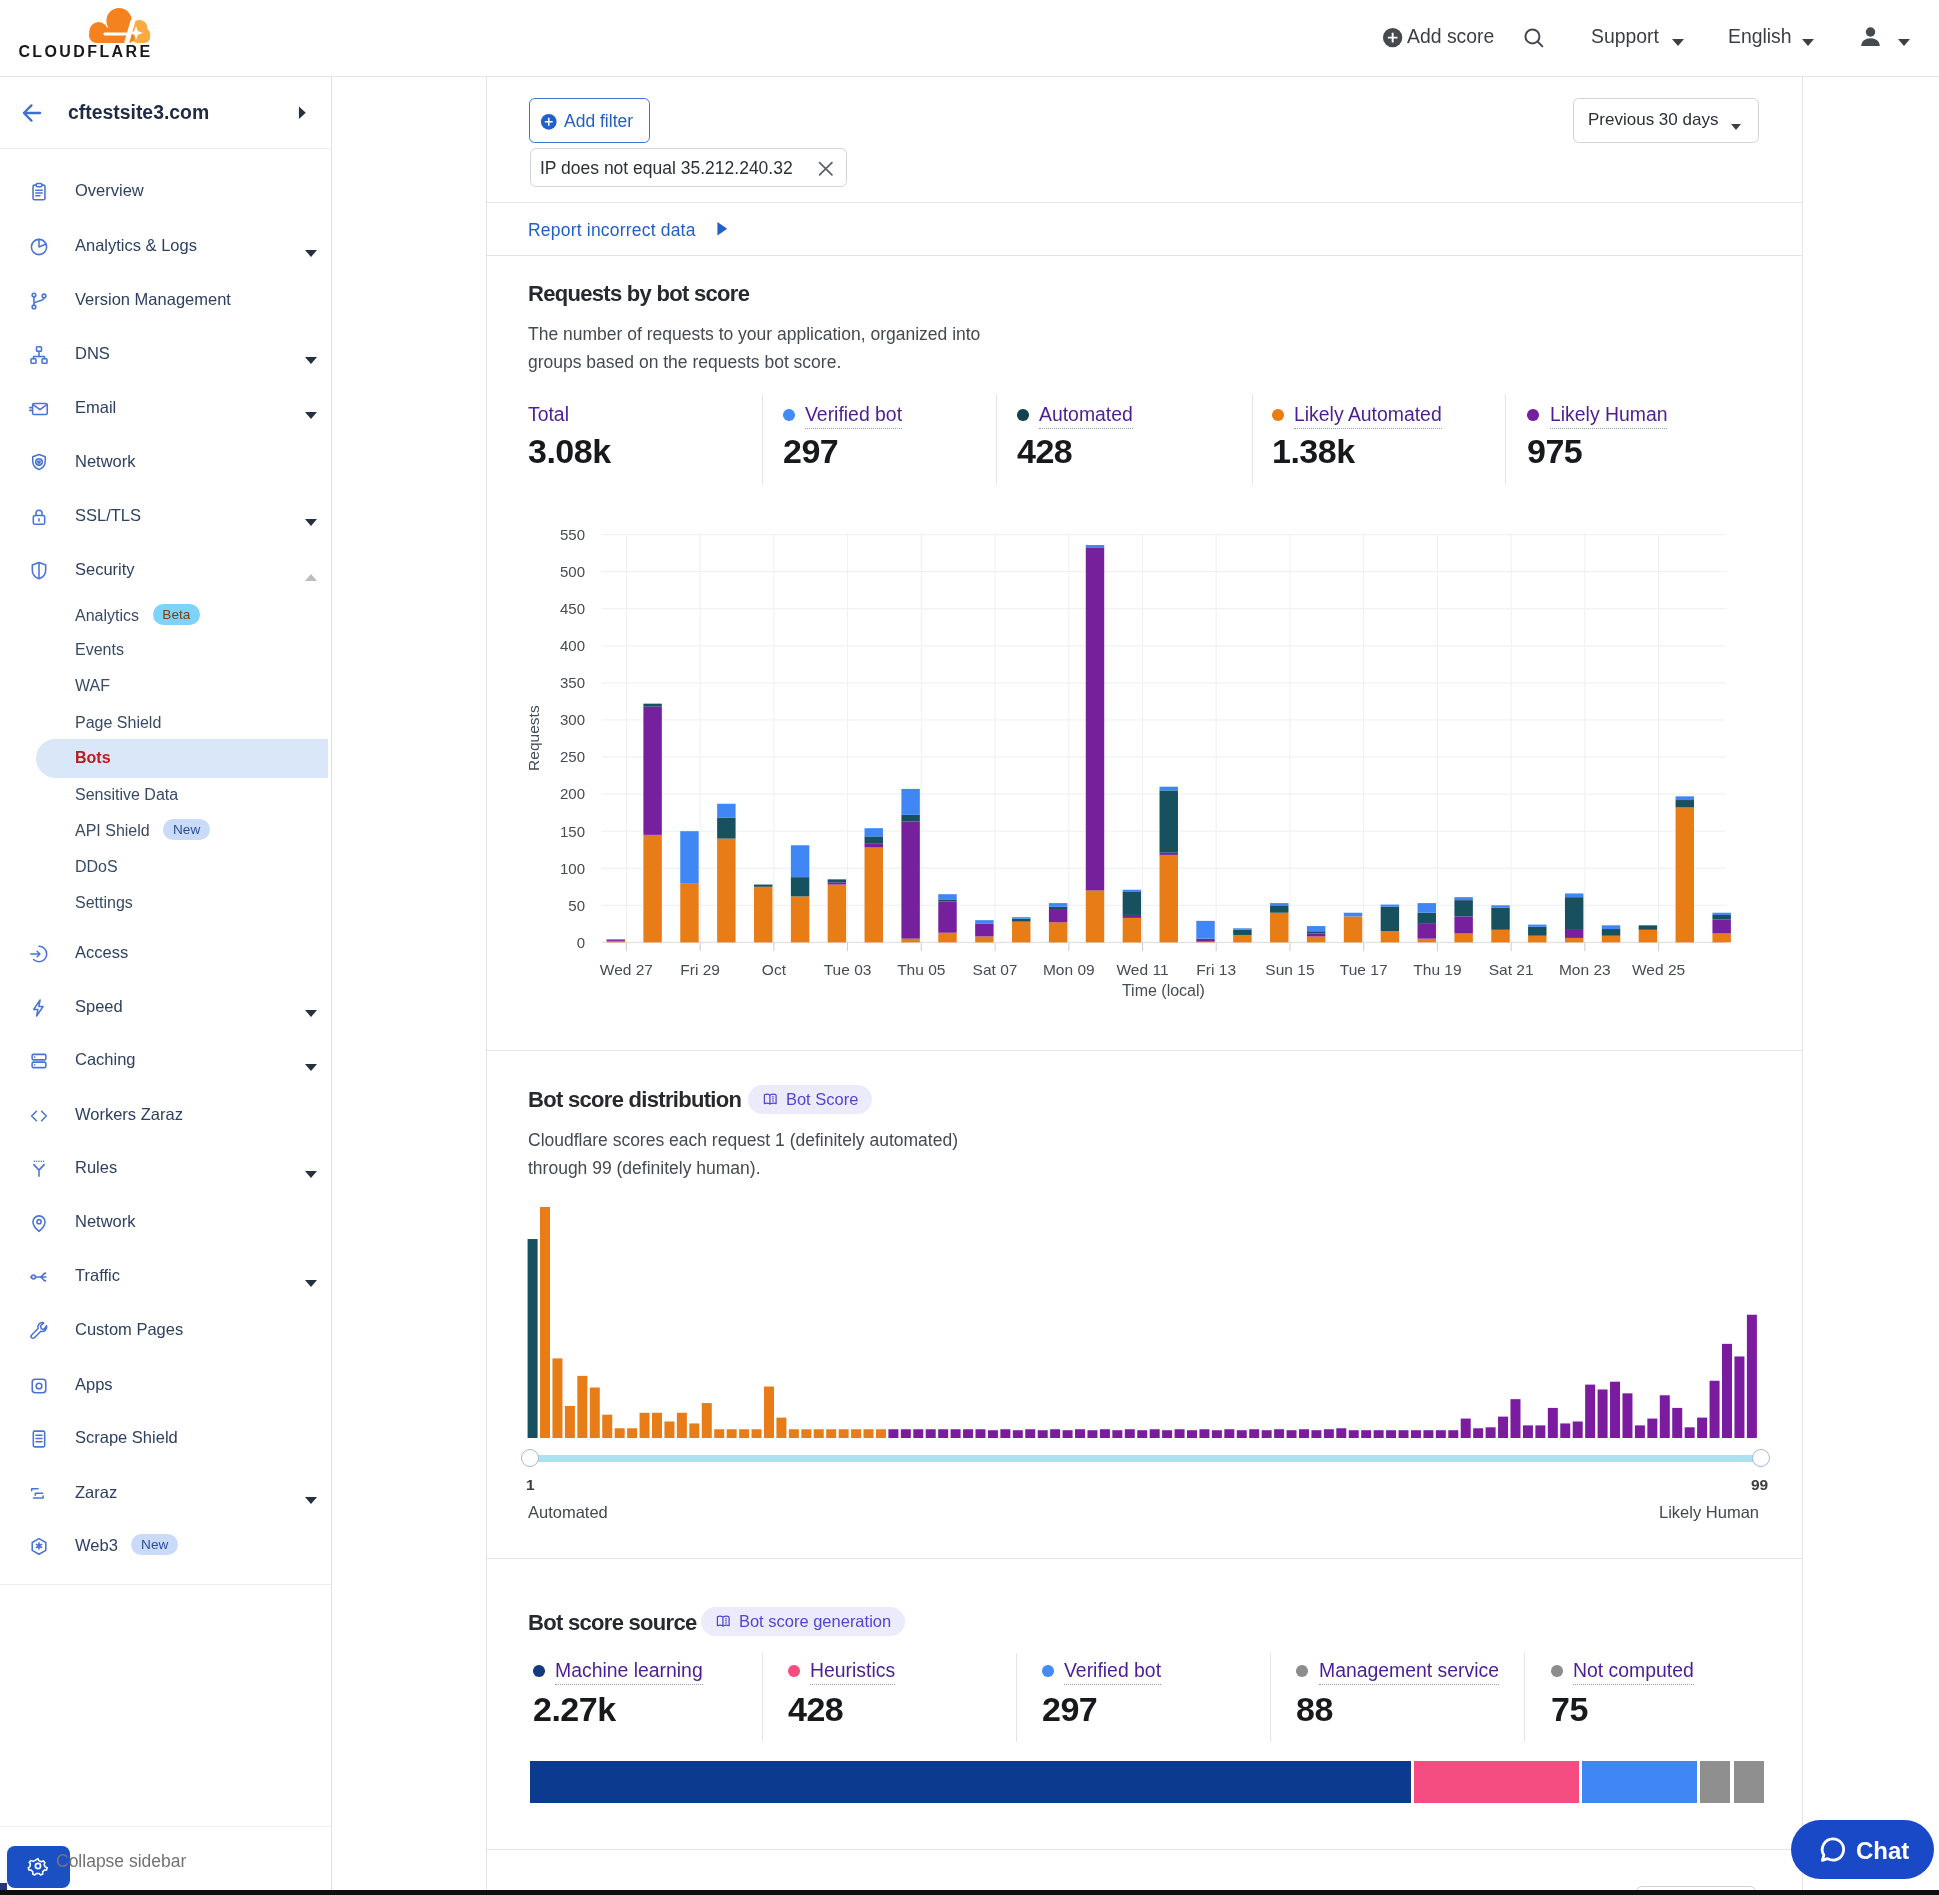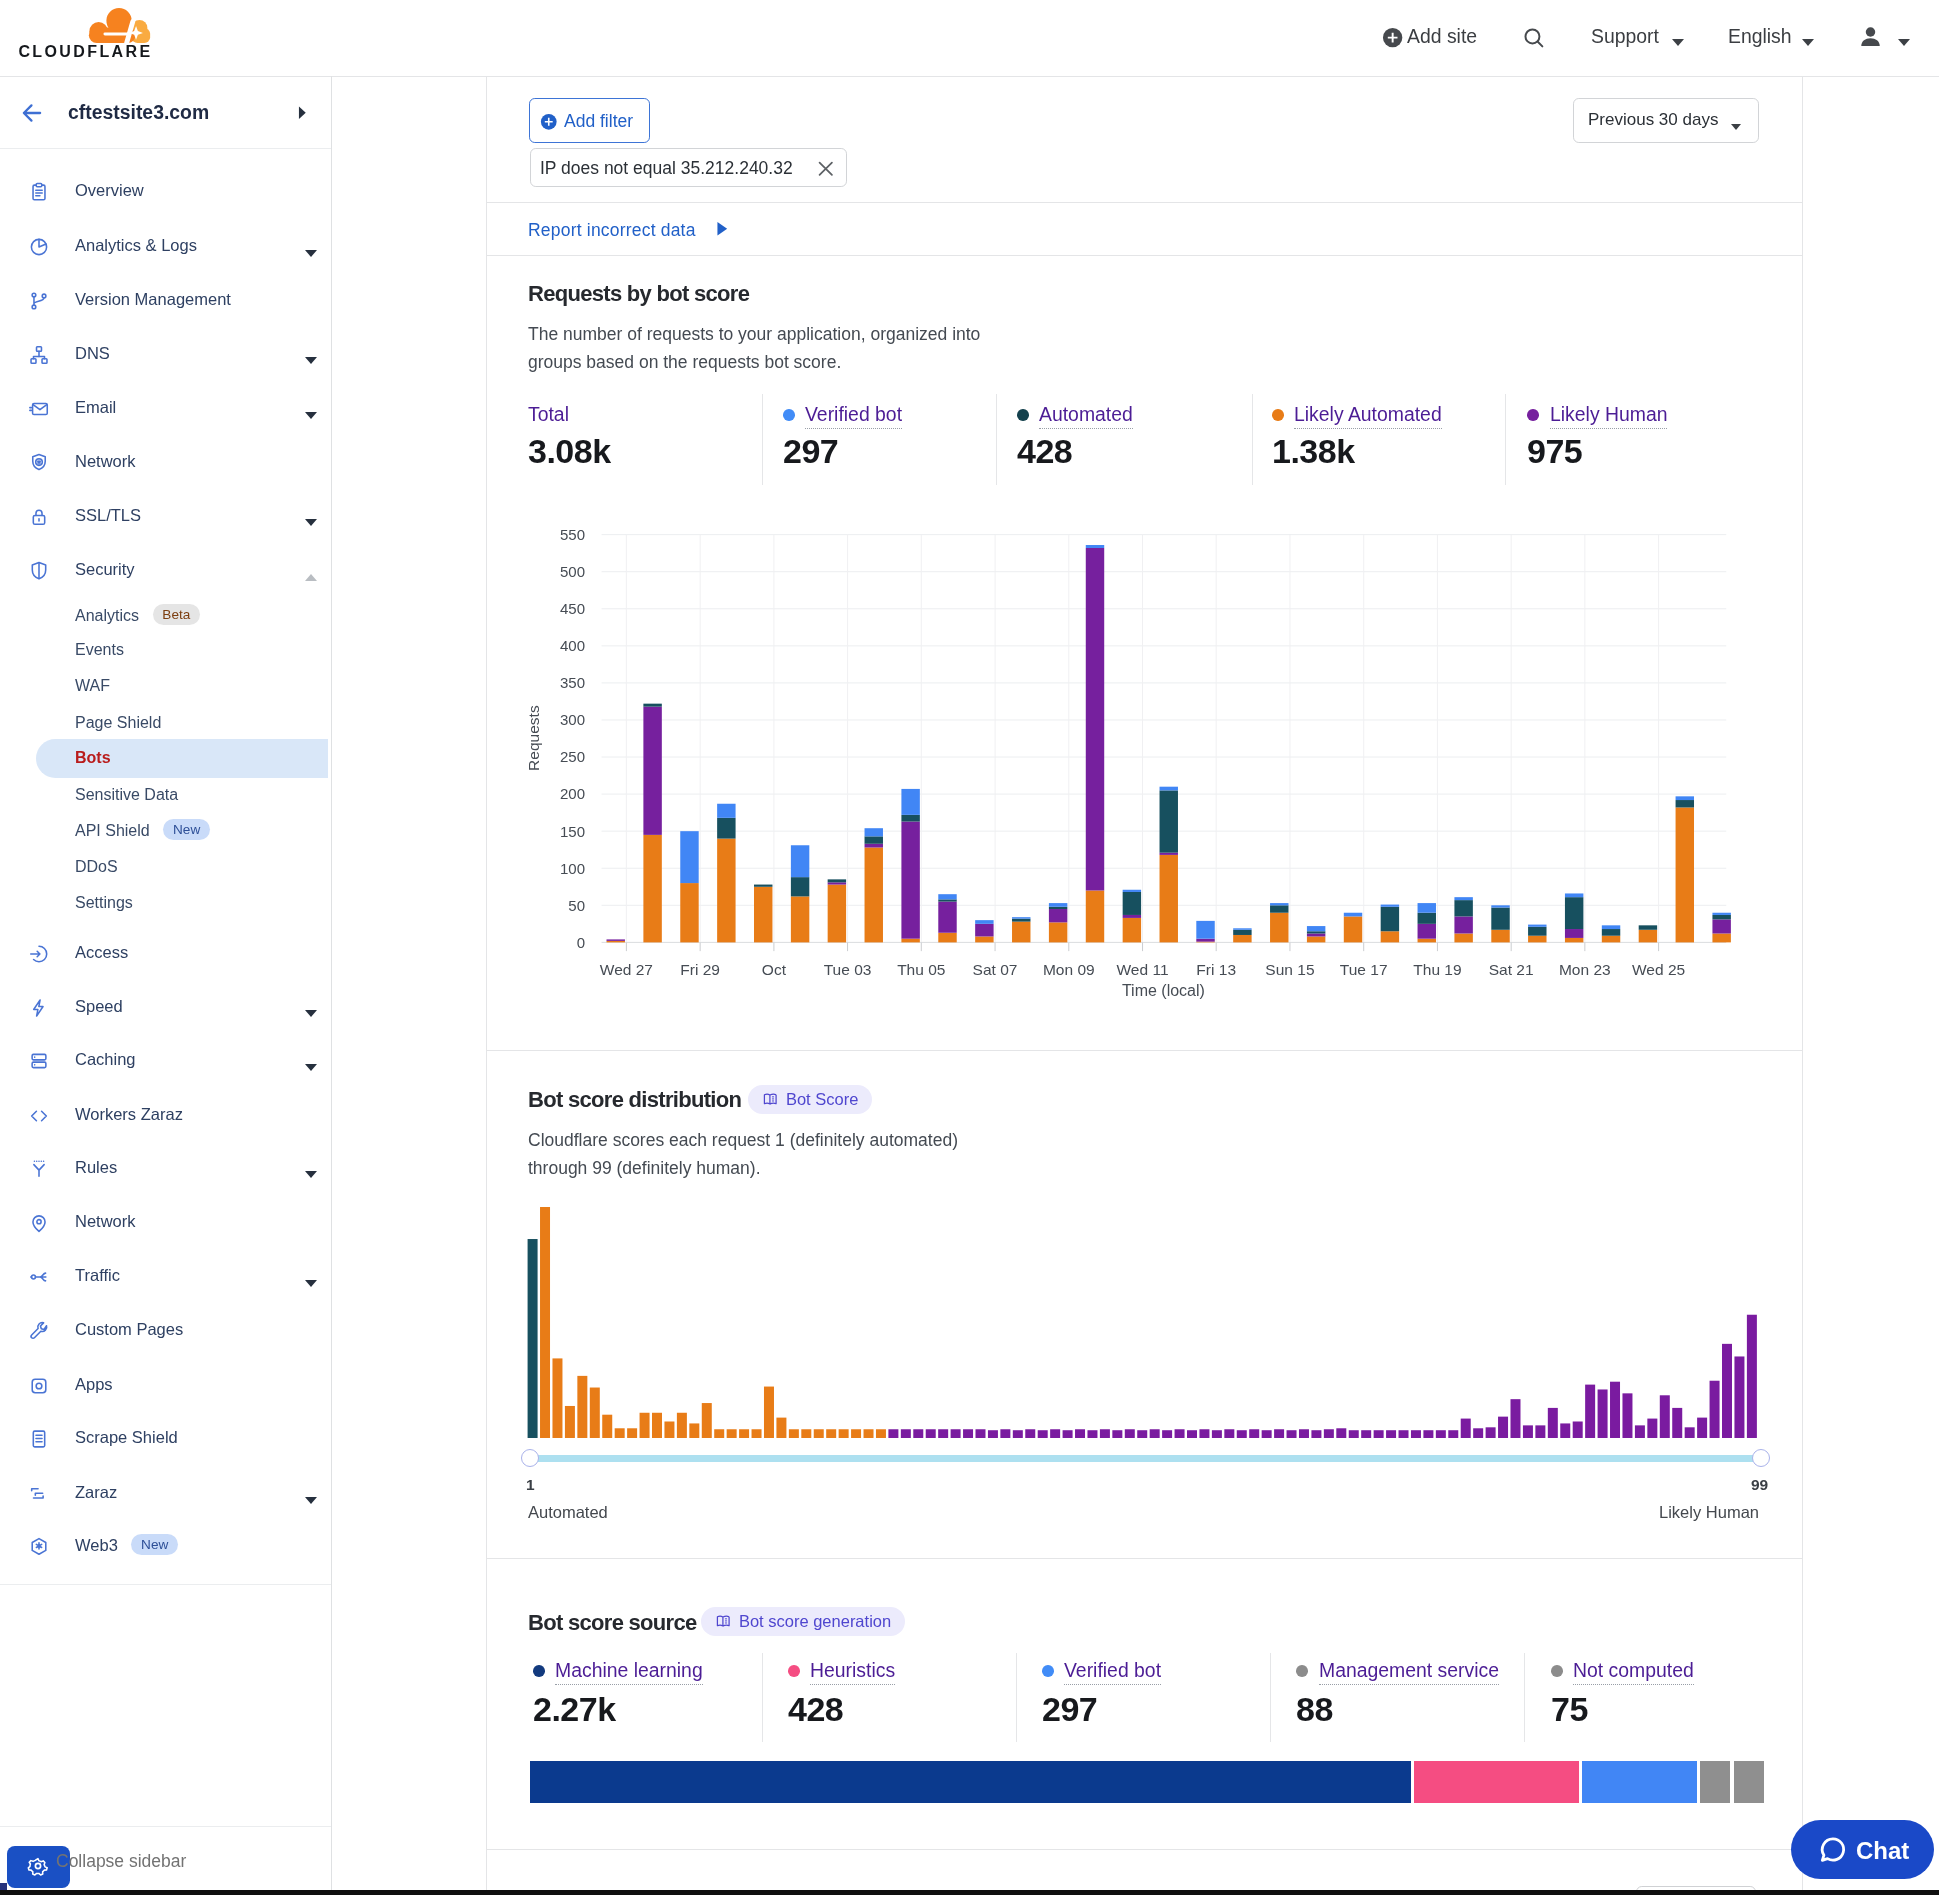--- a/index.html
+++ b/index.html
@@ -4,21 +4,21 @@
 html,body{width:1940px;height:1895px;font-family:"Liberation Sans",sans-serif;background:#fff;position:relative;overflow:hidden}
 .abs{position:absolute}
 .hline{position:absolute;height:1px;background:#e4e5e7}
 .vline{position:absolute;width:1px;background:#e4e5e7}
 .caret{display:inline-block;width:0;height:0;border-left:6.3px solid transparent;border-right:6.3px solid transparent;border-top:7.8px solid #26303e}
 .caretup{display:inline-block;width:0;height:0;border-left:6.3px solid transparent;border-right:6.3px solid transparent;border-bottom:7.8px solid #b9bdc2}
 .caret.gray{border-top-color:#3c4045}
 .navt{font-size:16.5px;color:#2e4062}
 .navs{font-size:16px;color:#394a66}
 .badge{display:inline-block;font-size:13.6px;border-radius:11.6px;padding:2.9px 9.7px;margin-left:13.6px;position:relative;top:-1.9px}
-.bbeta{background:#e5e5e5;color:#7c3e10}
+.bbeta{background:#7dd3fc;color:#7c3e10}
 .bnew{background:#c9dbf9;color:#2d4f97}
 .slabel{font-size:19.4px;color:#4c1d95}
 .dotted{border-bottom:1.9px dotted #999fa7;padding-bottom:1.9px}
 .sval{font-size:34px;font-weight:600;color:#17191d;letter-spacing:-0.5px}
 .dot{width:11.6px;height:11.6px;border-radius:50%}
 .chip{position:absolute;height:29px;line-height:29px;background:#ecebfc;color:#4f46cf;font-size:16.5px;border-radius:14.6px;padding:0 13.6px}
 .h2{position:absolute;font-size:22px;font-weight:bold;color:#26292e;letter-spacing:-0.7px}
 .desc{position:absolute;font-size:17.5px;color:#444a52;line-height:28px}
 </style></head><body>
 
@@ -35,21 +35,21 @@
 <rect x="43.5" y="14" width="5" height="28" rx="2.5" fill="#fff" transform="rotate(16 46 28)"></rect>
 <rect x="19" y="28.2" width="28" height="3" rx="1.5" fill="#fff"></rect>
 <path d="M52.5 21.5l1.9 5.2 5.2 1.9-5.2 1.9-1.9 5.2-1.9-5.2-5.2-1.9 5.2-1.9z" fill="#fff"></path>
 <rect x="0" y="39" width="72" height="2" fill="#fff"></rect>
 </svg>
 <div class="abs" style="left:18.4px;top:43px;font-size:16px;font-weight:bold;letter-spacing:2.4px;color:#15181c">CLOUDFLARE</div>
 <svg class="abs" style="left:1382px;top:27px" width="21.3" height="21.3" viewBox="0 0 22 22">
 <circle cx="11" cy="11" r="10" fill="#46494d"></circle>
     <path d="M11 6v10M6 11h10" stroke="#fff" stroke-width="2"></path>
   </svg>
-<div class="abs" style="left:1407px;top:25px;font-size:19.4px;color:#3b3e42">Add site</div>
+<div class="abs" style="left:1407px;top:25px;font-size:19.4px;color:#3b3e42">Add score</div>
 <svg class="abs" style="left:1521px;top:25px" width="25" height="25" viewBox="0 0 24 24">
 <g fill="none" stroke="#46494d" stroke-width="1.9" stroke-linecap="round">
       <circle cx="11" cy="11" r="6.7"></circle>
       <path d="M15.9 15.9L20.5 20.5"></path>
     </g>
   </svg>
 <div class="abs" style="left:1591px;top:25px;font-size:19.4px;color:#3b3e42">Support</div>
 <div class="abs" style="left:1672px;top:32px"><span class="caret gray"></span></div>
 <div class="abs" style="left:1728px;top:25px;font-size:19.4px;color:#3b3e42">English</div>
 <div class="abs" style="left:1802px;top:32px"><span class="caret gray"></span></div>

